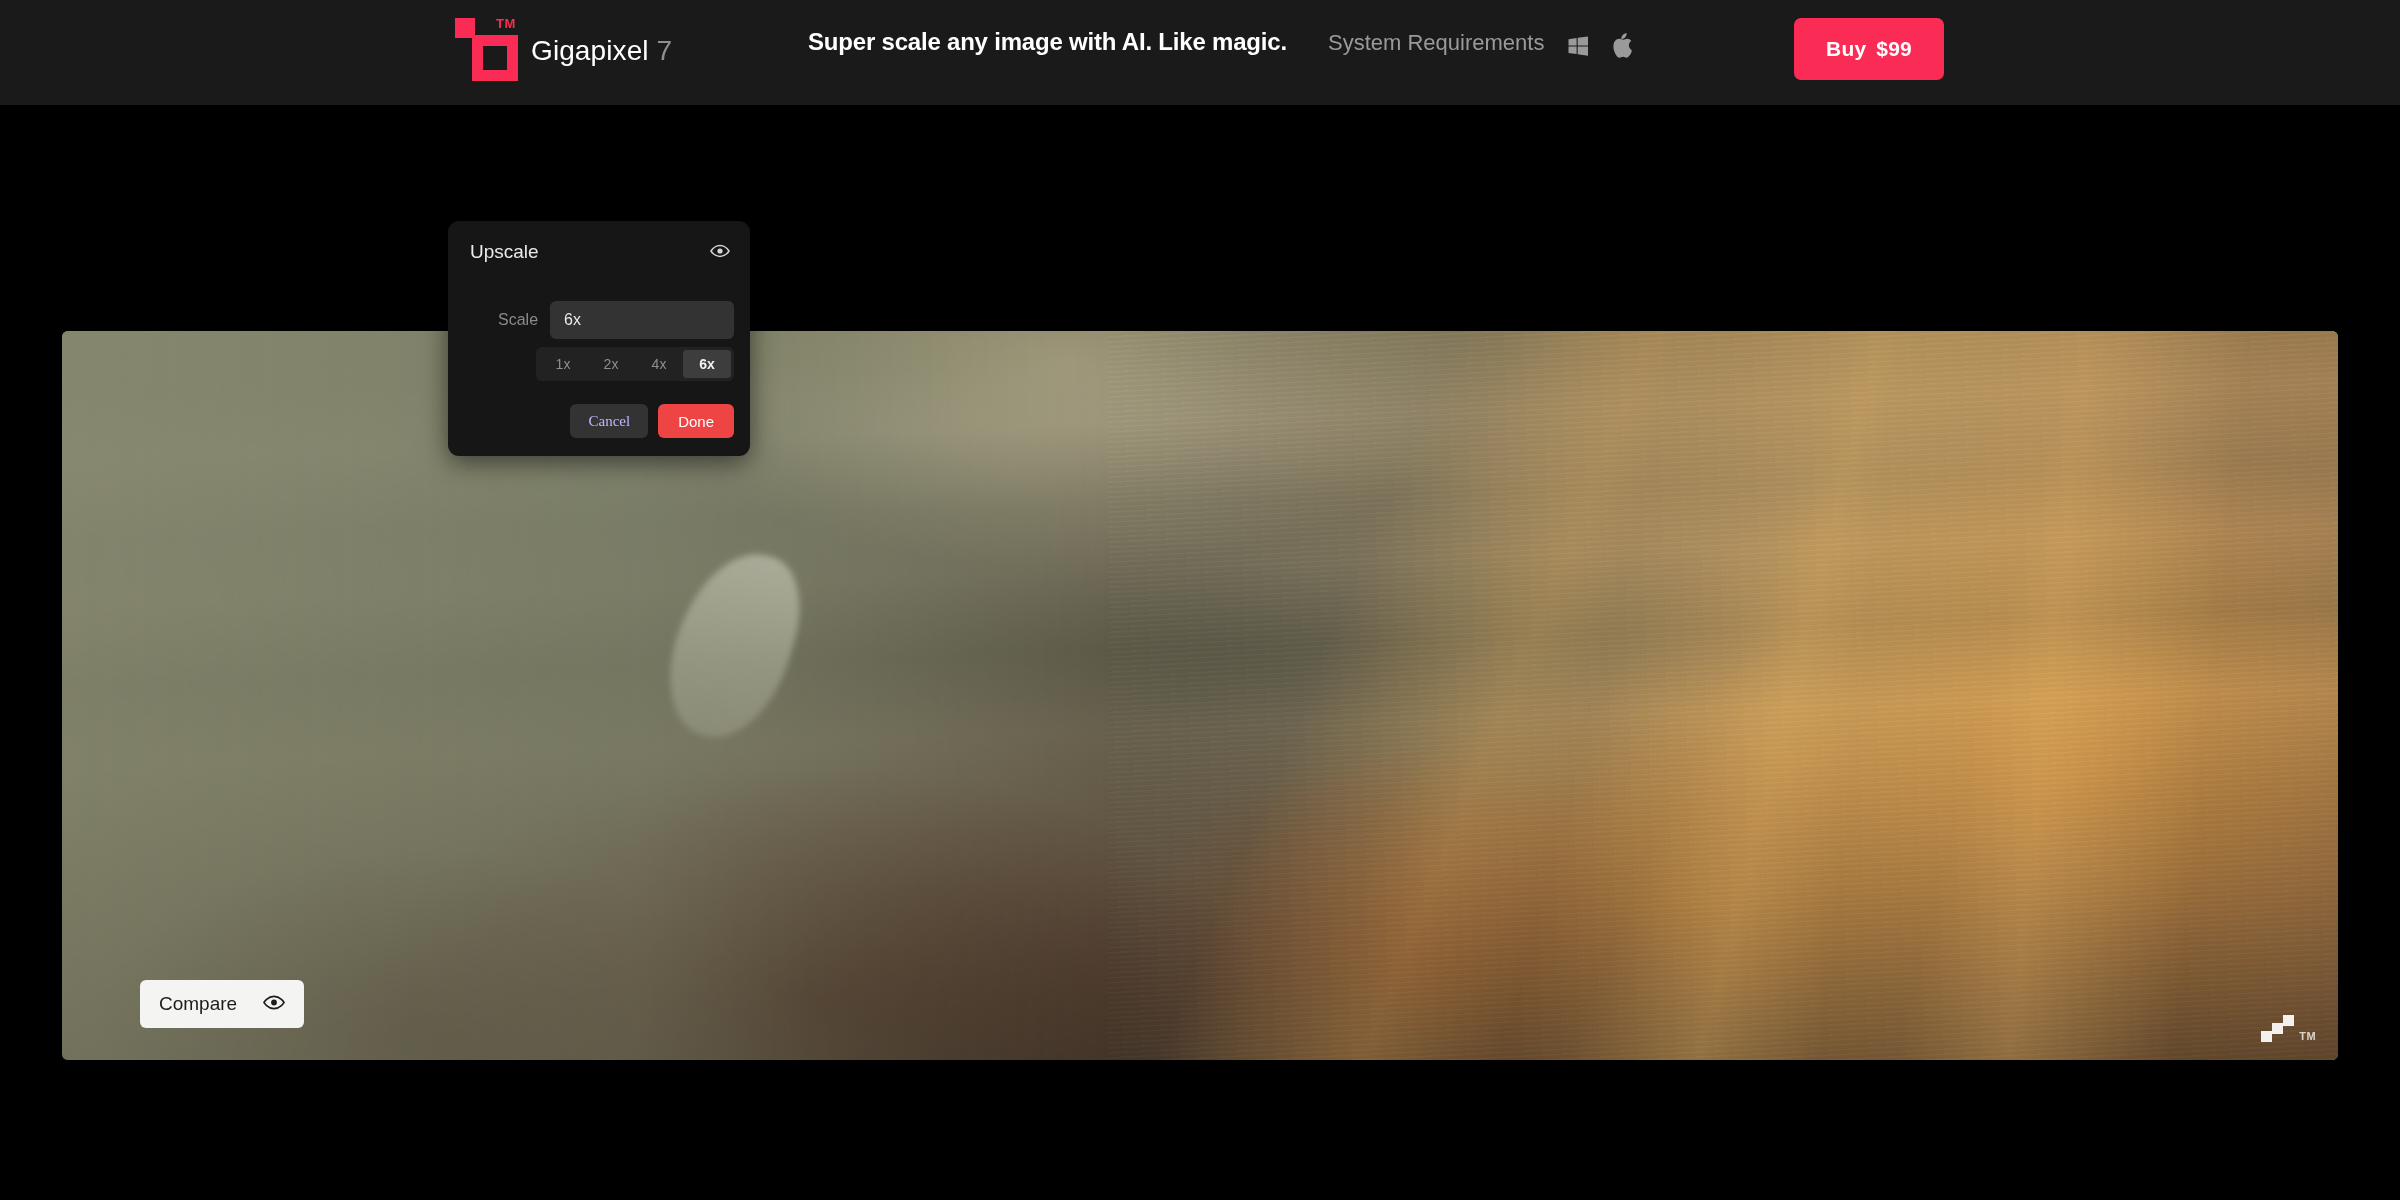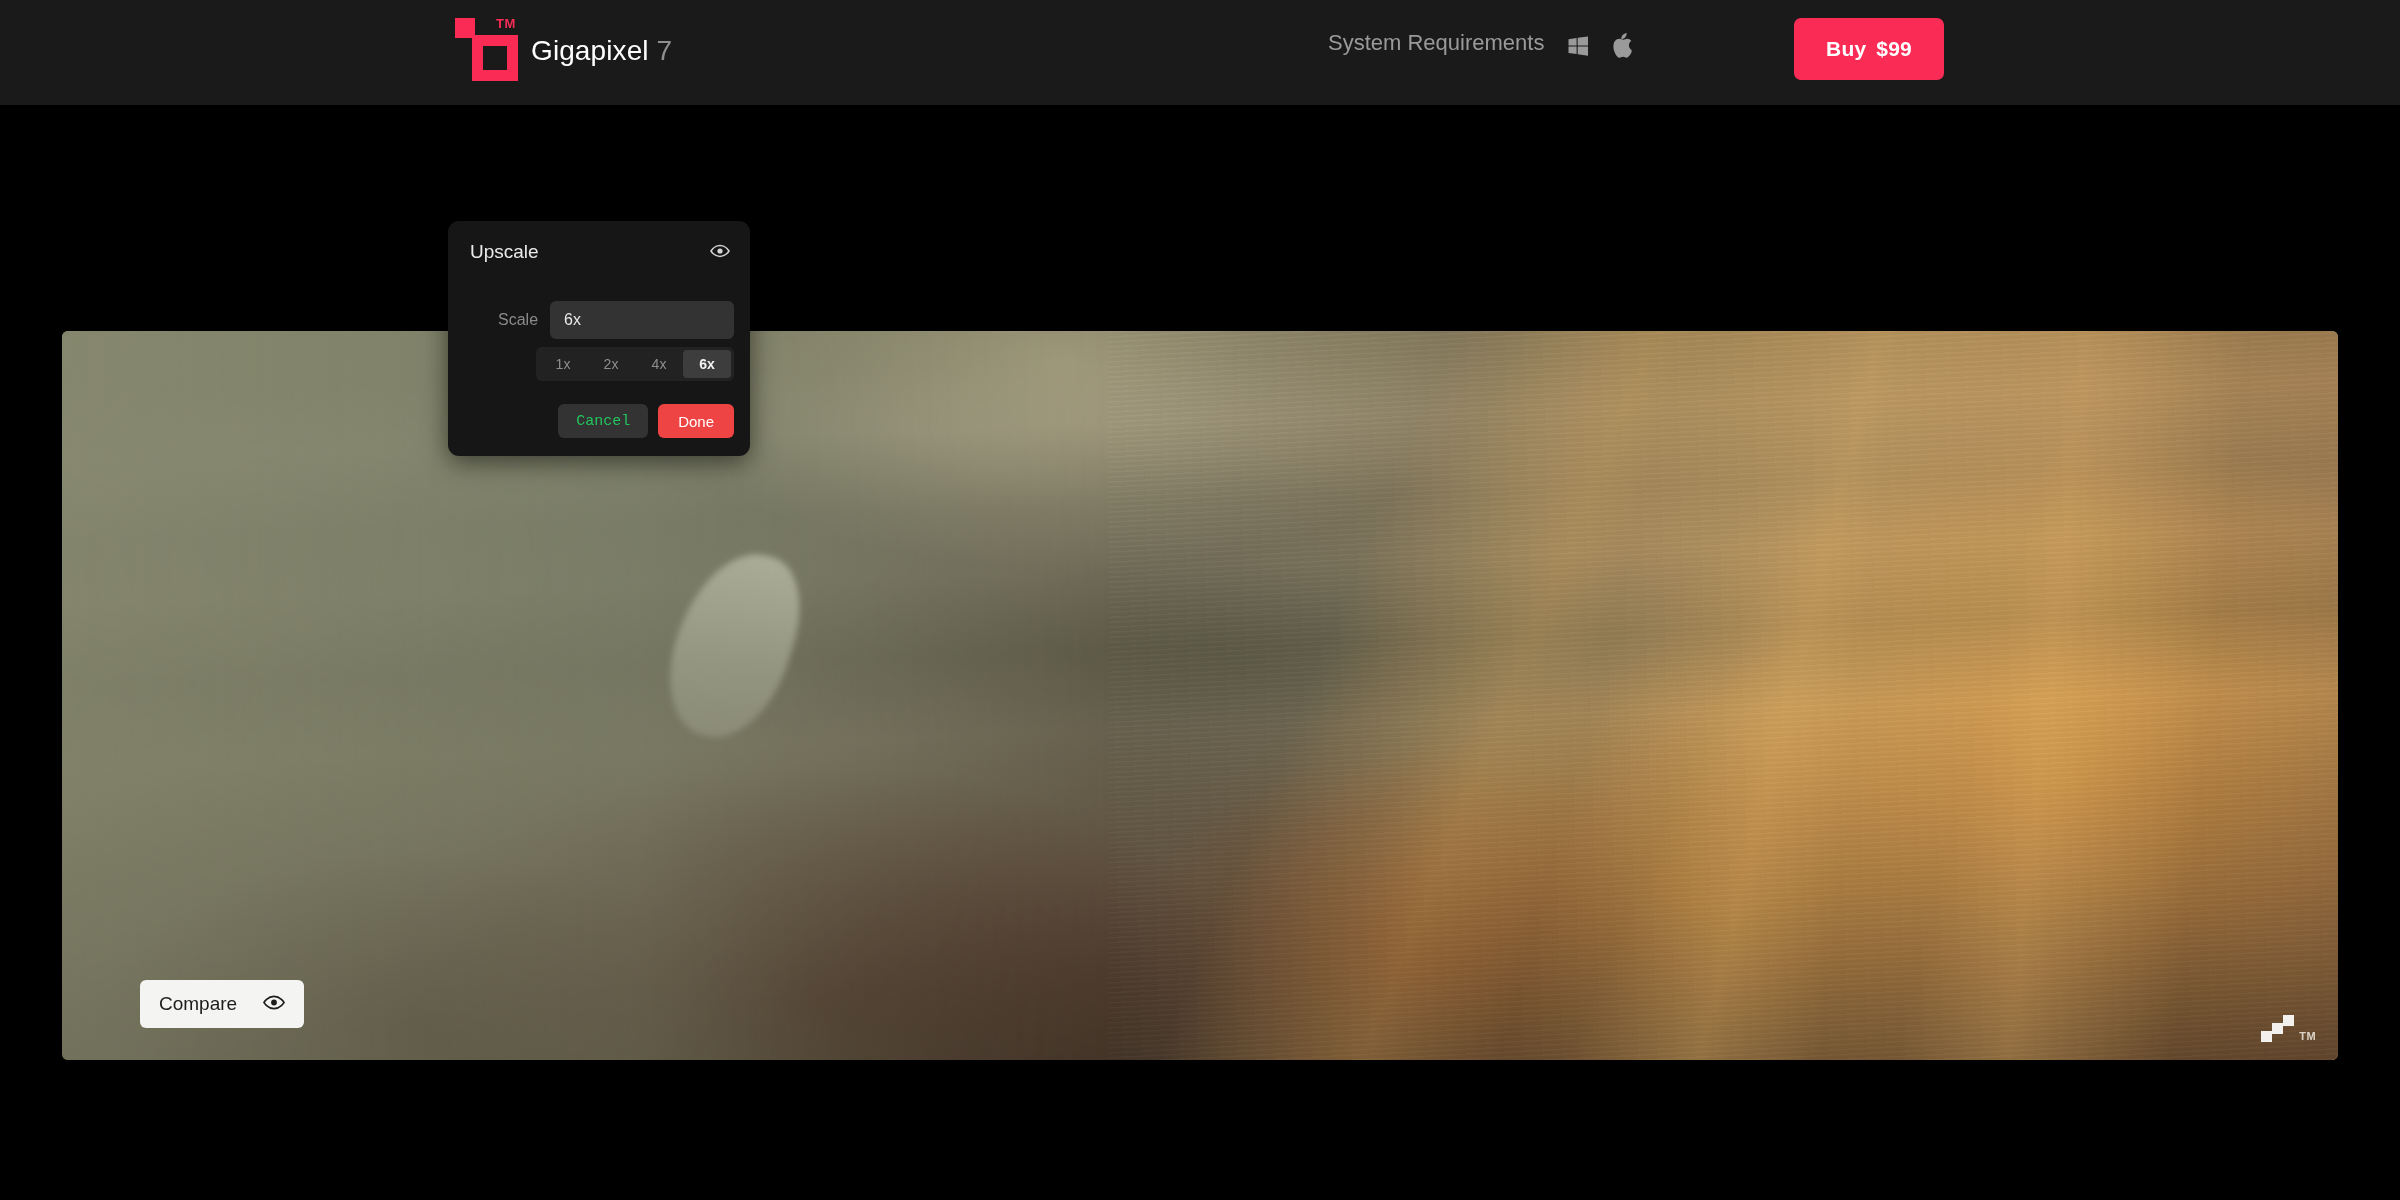--- a/index.html
+++ b/index.html
@@ -218,22 +218,22 @@
     font-family:"Liberation Sans", sans-serif;
   }
   .seg button.active { background:#3d3d3d; color:#f2f2f2; font-weight:700; }
 
   .dlg-actions {
     position:absolute; right:16px; bottom:18px;
     display:flex; align-items:center; gap:10px;
   }
   .btn-cancel {
     height:34px; padding:0 18px; border:none; border-radius:6px;
-    background:#333333; color:#22c55e; font-size:15px; cursor:pointer;
-    font-family:Liberation Mono, monospace;
+    background:#333333; color:#c4b5fd; font-size:15px; cursor:pointer;
+    font-family:Liberation Serif, serif;
   }
   .btn-done {
     height:34px; padding:0 20px; border:none; border-radius:6px;
     background:#ef4444; color:#ffffff; font-size:15px; cursor:pointer;
     font-family:"Liberation Sans", sans-serif;
   }
 </style>
 </head>
 <body>
 
@@ -246,20 +246,21 @@
         <span class="logo-sq-small"></span>
         <span class="logo-sq-big"></span>
         <span class="logo-tm">TM</span>
       </div>
       <div class="brand-name">
         <span>Gigapixel</span>
         <span class="brand-ver">7</span>
       </div>
     </div>
 
+    <div class="tagline">Super scale any image with AI. Like magic.</div>
 
     <div class="sysreq">System Requirements</div>
 
     <div class="os-icons">
       <span>
         <svg width="24" height="24" viewBox="0 0 24 24" fill="#9a9a9a">
           <path d="M2.5 5.2 10.6 4v7.6H2.5zM11.7 3.85 22 2.4v9.2H11.7zM2.5 12.6h8.1v7.5L2.5 18.9zM11.7 12.6H22v9.1l-10.3-1.45z"></path>
         </svg>
       </span>
       <span>

